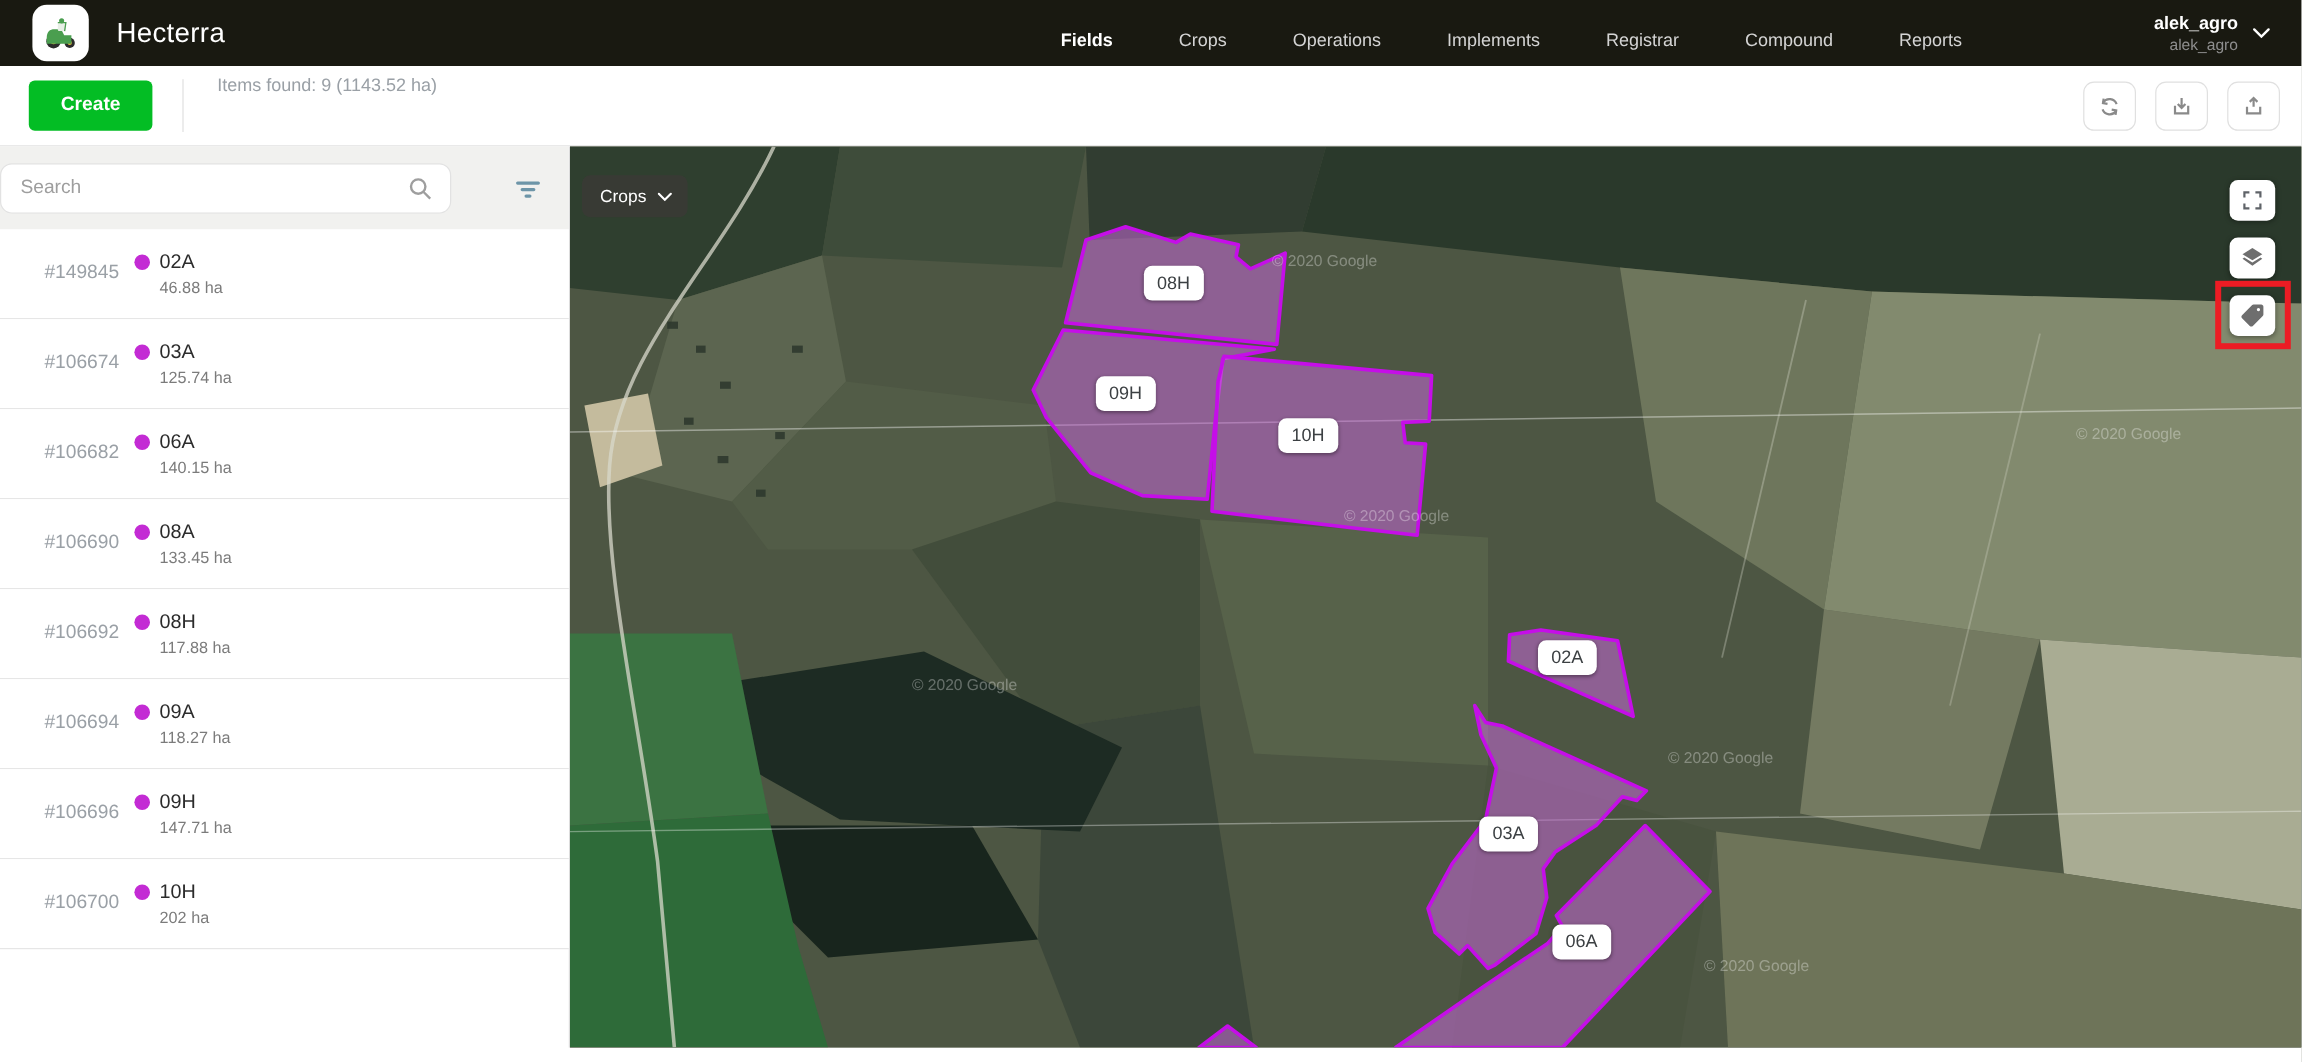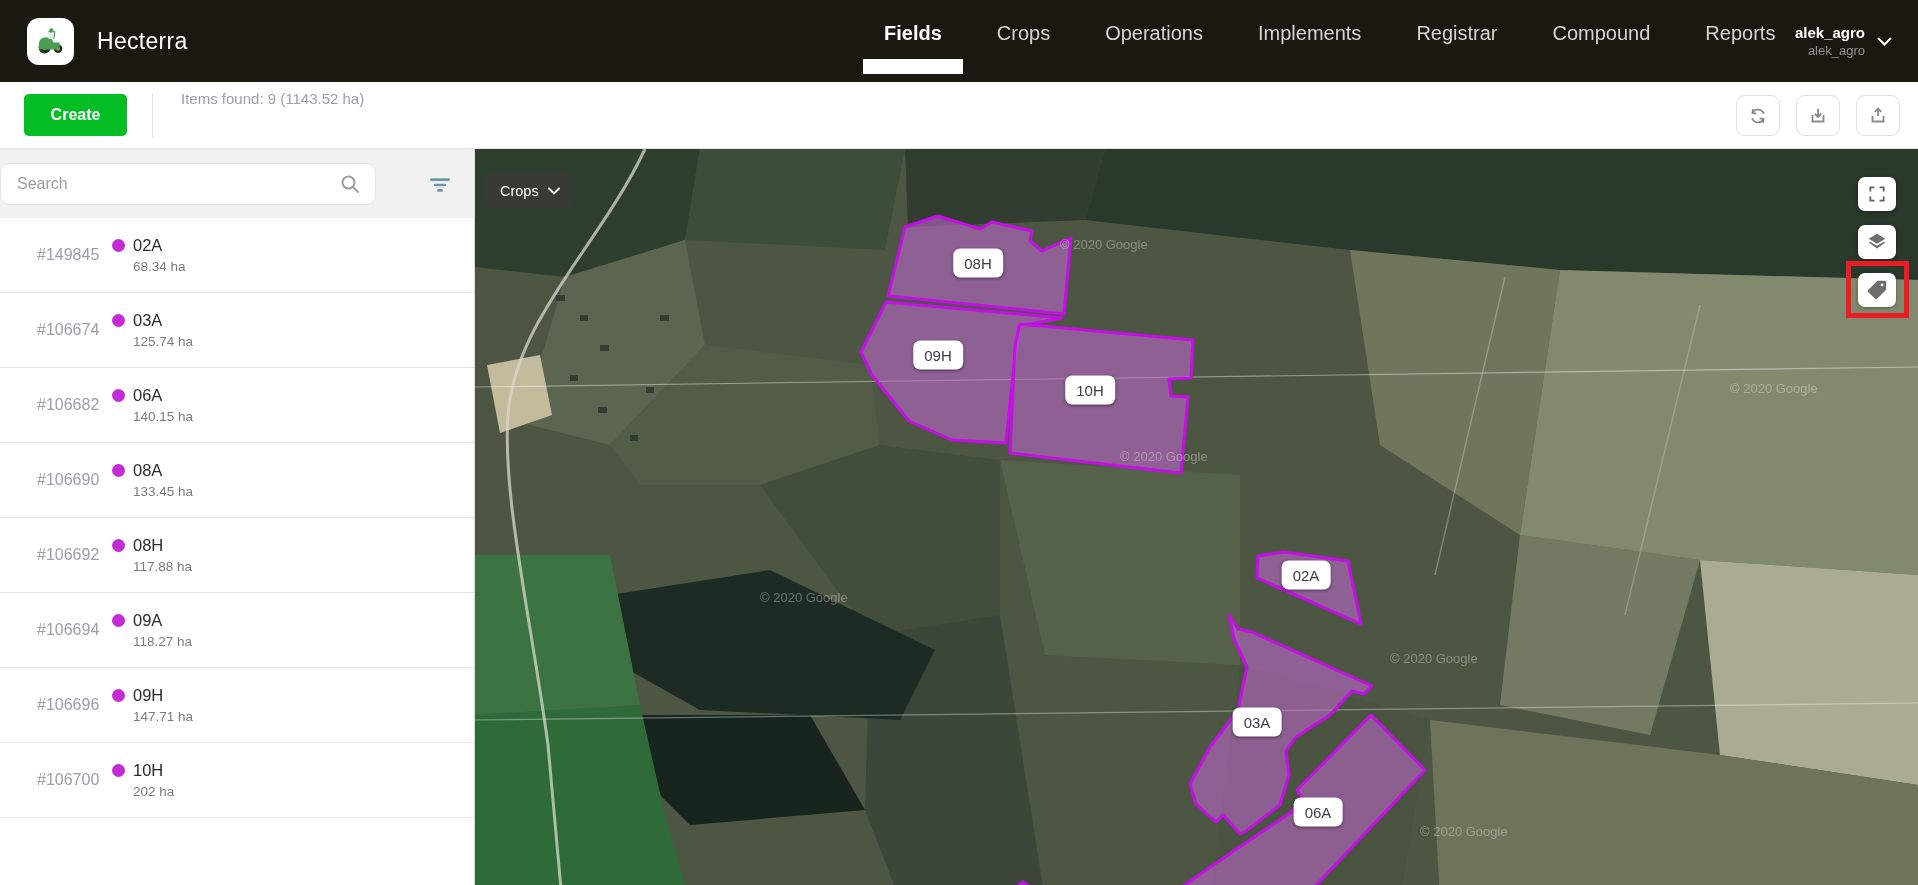--- a/index.html
+++ b/index.html
@@ -1,23 +1,23 @@
 <!DOCTYPE html>
 <html><head>
 <meta charset="utf-8">
 <style>
   * { box-sizing: border-box; margin: 0; padding: 0; }
   html,body { width:1918px; height:885px; overflow:hidden; font-family:"Liberation Sans", sans-serif; background:#fff; }
 
   
-  .topnav { position:relative; height:82px; background:#191911; display:flex; align-items:center; padding:0 26px 0 27px; z-index:2; }
+  .topnav { position:relative; height:55px; background:#191911; display:flex; align-items:center; padding:0 26px 0 27px; z-index:2; }
   .logo-box { width:47px; height:47px; border-radius:12px; background:#fff; display:flex; align-items:center; justify-content:center; flex:none; }
   .app-title { color:#fff; font-size:23px; font-weight:500; margin-left:23px; letter-spacing:.3px; }
   .nav-menu { position:absolute; left:884px; top:0; height:67px; display:flex; gap:55px; align-items:center; }
-  .nav-item { color:#d4d4d4; font-size:20px; cursor:pointer; position:relative; height:67px; display:flex; align-items:center; white-space:nowrap; }
+  .nav-item { color:#d4d4d4; font-size:15px; cursor:pointer; position:relative; height:67px; display:flex; align-items:center; white-space:nowrap; }
   .nav-item.active { color:#fff; font-weight:700; }
   .nav-item.active::after { content:""; position:absolute; left:50%; transform:translateX(-50%); bottom:-7px; width:100px; height:15px; background:#fff; }
   .user-block { margin-left:auto; display:flex; align-items:center; gap:12px; cursor:pointer; }
   .user-names { text-align:right; }
   .user-name { color:#fff; font-size:15px; font-weight:700; }
   .user-account { color:#8e8e8e; font-size:13px; margin-top:2px; }
 
   
   .toolbar { position:relative; height:67px; background:#fff; border-bottom:1px solid #e4e4e4;padding-left:16px; }
   .create-btn { position:absolute; left:24px; top:12px; width:103px; height:42px; background:#03bd24; color:#fff; border:none; border-radius:5px; font-size:16px; font-weight:700; font-family:inherit; cursor:pointer; }
@@ -140,21 +140,21 @@
       </button>
     </div>
     <div class="field-list">
         <div class="row">
           <span class="row-id">#149845</span>
           <div class="row-main">
             <div class="name-line">
               <span class="dot"></span>
               <span class="row-name">02A</span>
             </div>
-            <div class="row-area">68.34 ha</div>
+            <div class="row-area">46.88 ha</div>
           </div>
         </div>
         <div class="row">
           <span class="row-id">#106674</span>
           <div class="row-main">
             <div class="name-line">
               <span class="dot"></span>
               <span class="row-name">03A</span>
             </div>
             <div class="row-area">125.74 ha</div>

